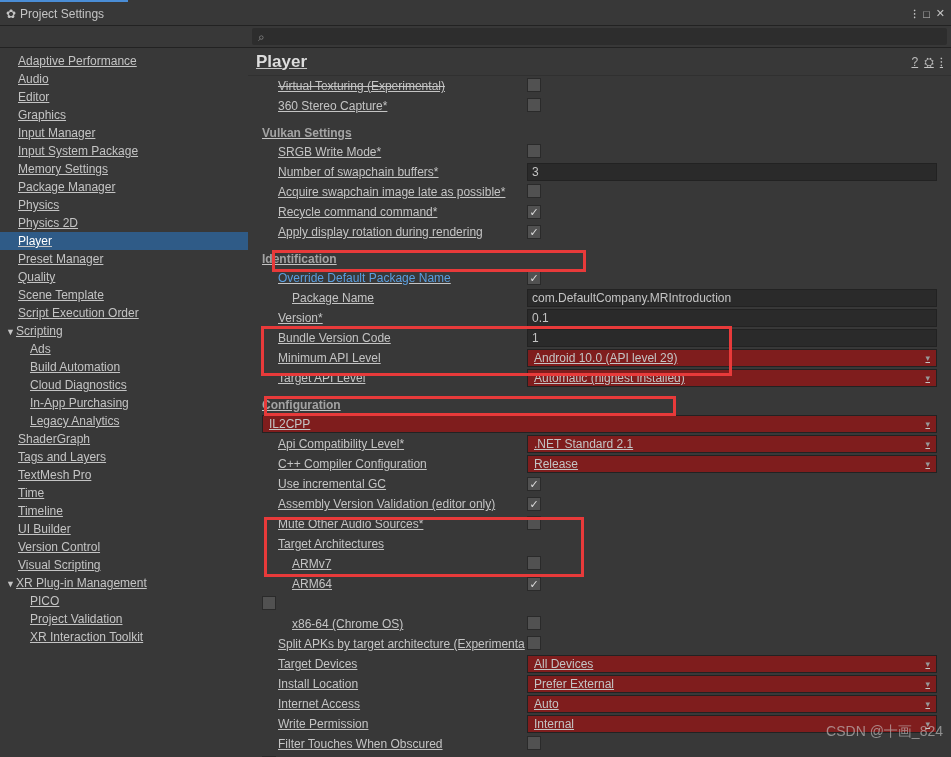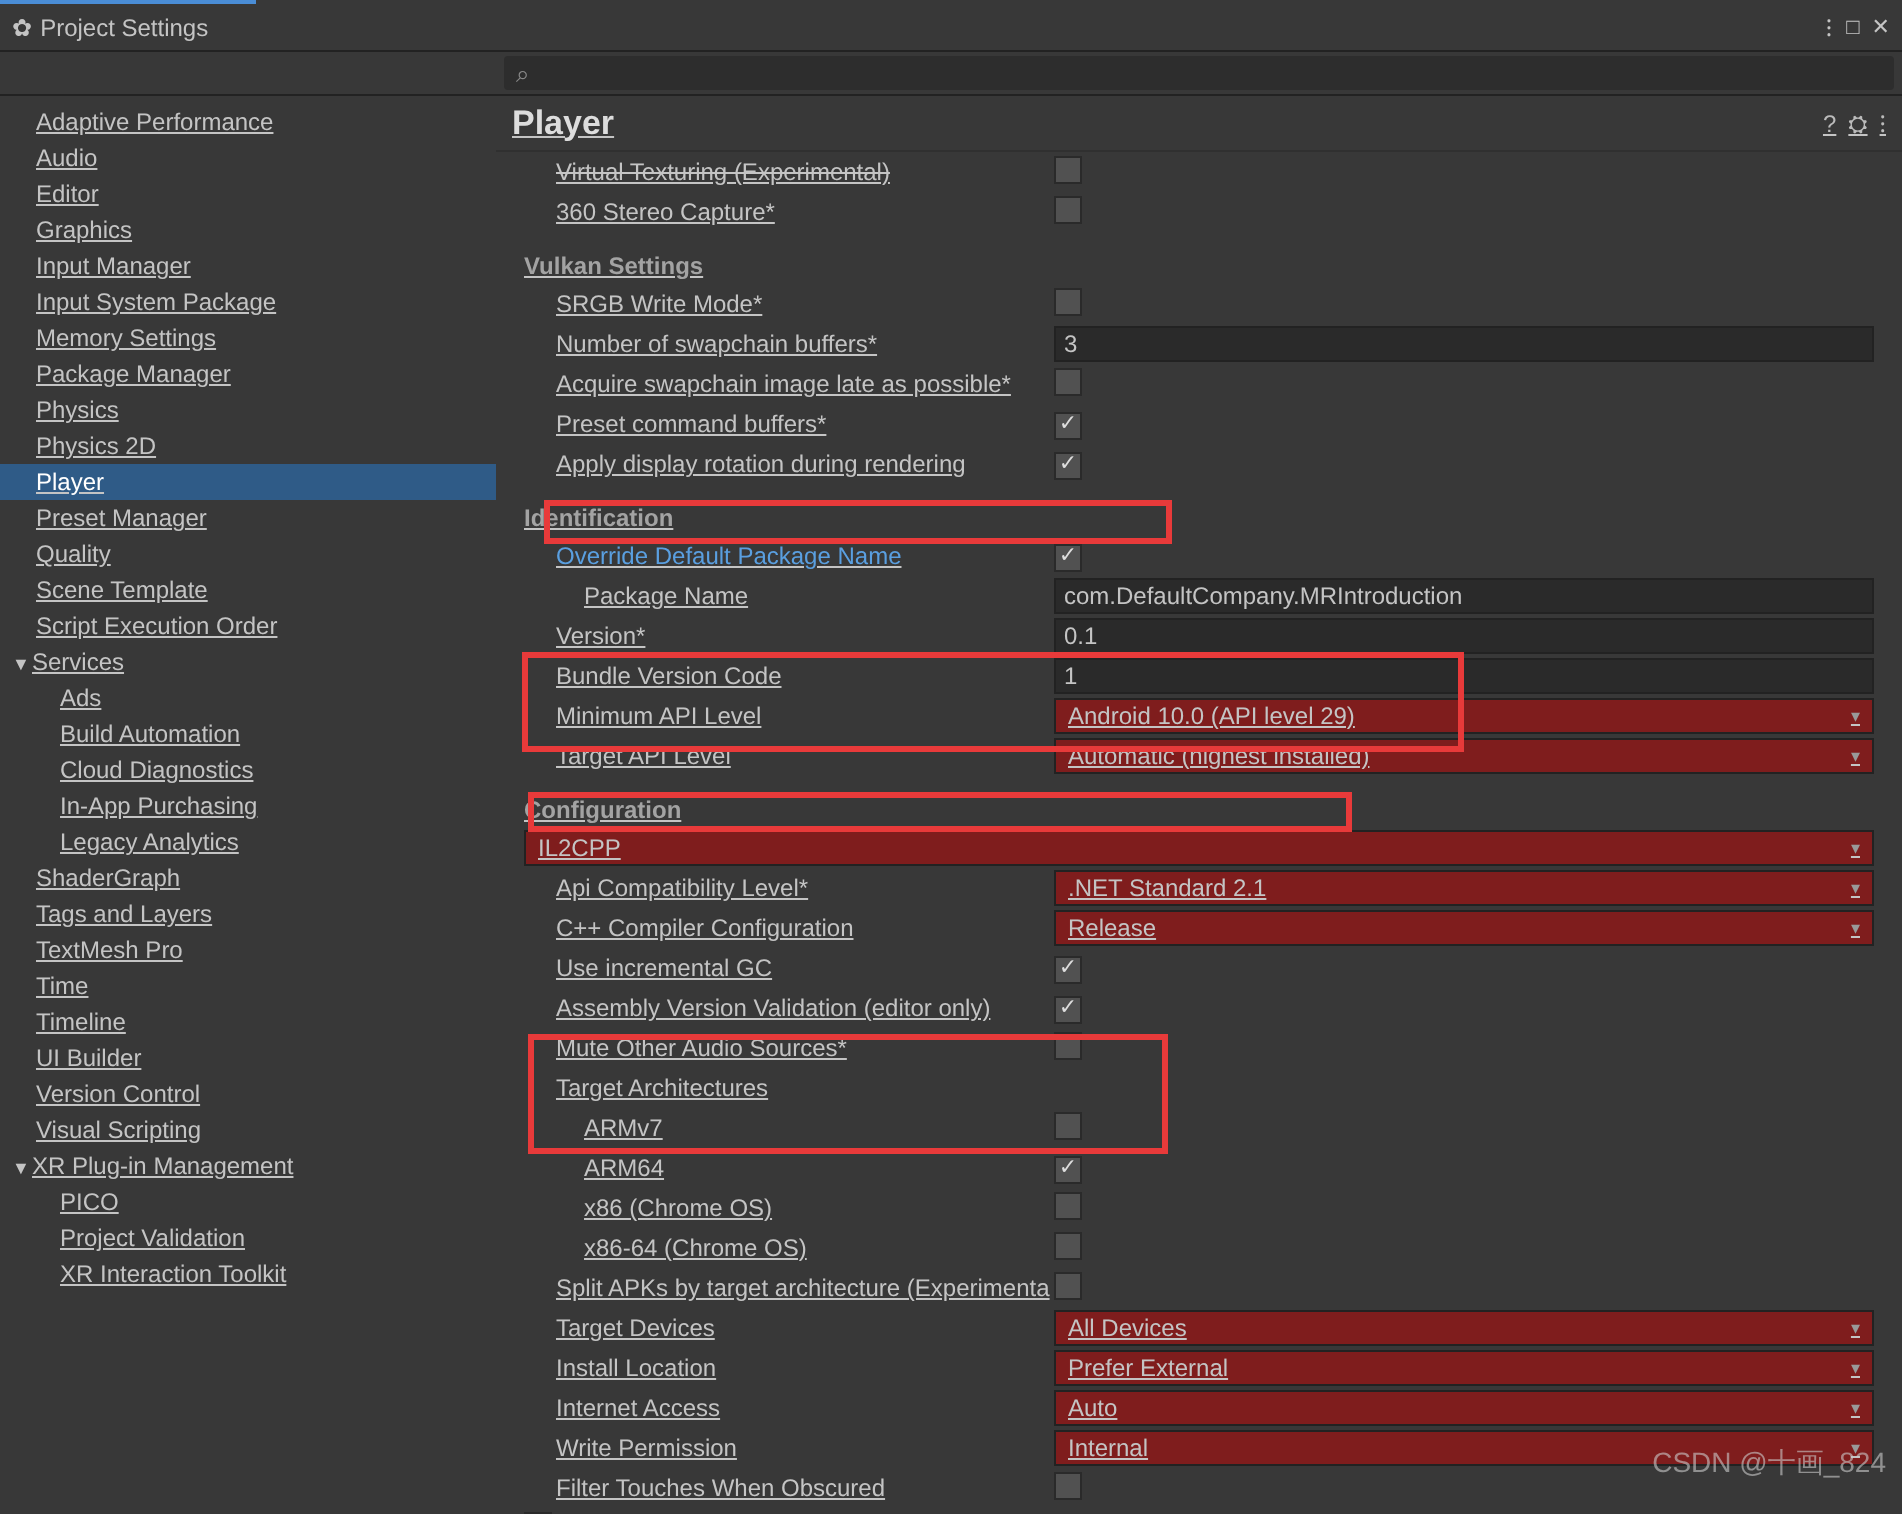--- a/index.html
+++ b/index.html
@@ -73,21 +73,21 @@
     <div class="sb-item">Input System Package</div>
     <div class="sb-item">Memory Settings</div>
     <div class="sb-item">Package Manager</div>
     <div class="sb-item">Physics</div>
     <div class="sb-item">Physics 2D</div>
     <div class="sb-item selected">Player</div>
     <div class="sb-item">Preset Manager</div>
     <div class="sb-item">Quality</div>
     <div class="sb-item">Scene Template</div>
     <div class="sb-item">Script Execution Order</div>
-    <div class="sb-fold"><span class="arrow">▼</span><span>Services</span></div>
+    <div class="sb-fold"><span class="arrow">▼</span><span>Scripting</span></div>
     <div class="sb-item child">Ads</div>
     <div class="sb-item child">Build Automation</div>
     <div class="sb-item child">Cloud Diagnostics</div>
     <div class="sb-item child">In-App Purchasing</div>
     <div class="sb-item child">Legacy Analytics</div>
     <div class="sb-item">ShaderGraph</div>
     <div class="sb-item">Tags and Layers</div>
     <div class="sb-item">TextMesh Pro</div>
     <div class="sb-item">Time</div>
     <div class="sb-item">Timeline</div>
@@ -124,21 +124,21 @@
         </div>
       <div class="row">
           <span class="lbl">Number of swapchain buffers*</span>
           <span class="ctrl"><input class="tinput" value="3" style=""></span>
         </div>
       <div class="row">
           <span class="lbl">Acquire swapchain image late as possible*</span>
           <span class="ctrl"><span class="cb"></span></span>
         </div>
       <div class="row">
-          <span class="lbl">Preset command buffers*</span>
+          <span class="lbl">Recycle command command*</span>
           <span class="ctrl"><span class="cb checked"></span></span>
         </div>
       <div class="row">
           <span class="lbl">Apply display rotation during rendering</span>
           <span class="ctrl"><span class="cb checked"></span></span>
         </div>
 
       <div class="section-h">Identification</div>
       <div class="row">
           <span class="lbl link-blue">Override Default Package Name</span>
@@ -220,21 +220,20 @@
         </div>
       <div class="row">
           <span class="lbl ind2">ARMv7</span>
           <span class="ctrl"><span class="cb"></span></span>
         </div>
       <div class="row">
           <span class="lbl ind2">ARM64</span>
           <span class="ctrl"><span class="cb checked"></span></span>
         </div>
       <div class="row">
-          <span class="lbl ind2">x86 (Chrome OS)</span>
           <span class="ctrl"><span class="cb"></span></span>
         </div>
       <div class="row">
           <span class="lbl ind2">x86-64 (Chrome OS)</span>
           <span class="ctrl"><span class="cb"></span></span>
         </div>
       <div class="row">
           <span class="lbl">Split APKs by target architecture (Experimenta</span>
           <span class="ctrl"><span class="cb"></span></span>
         </div>

